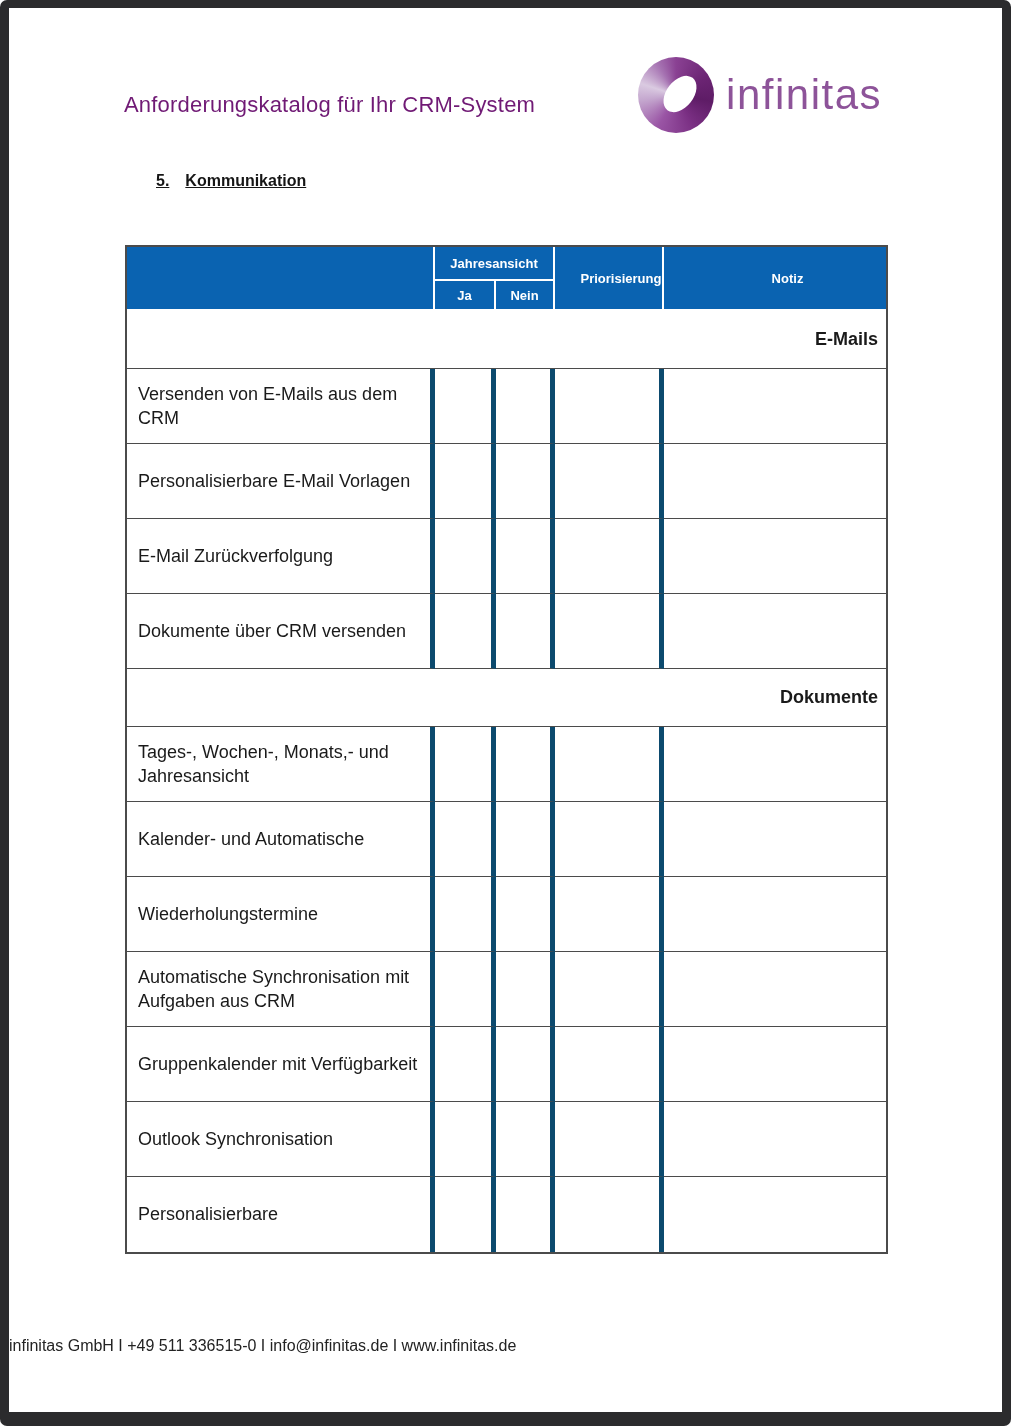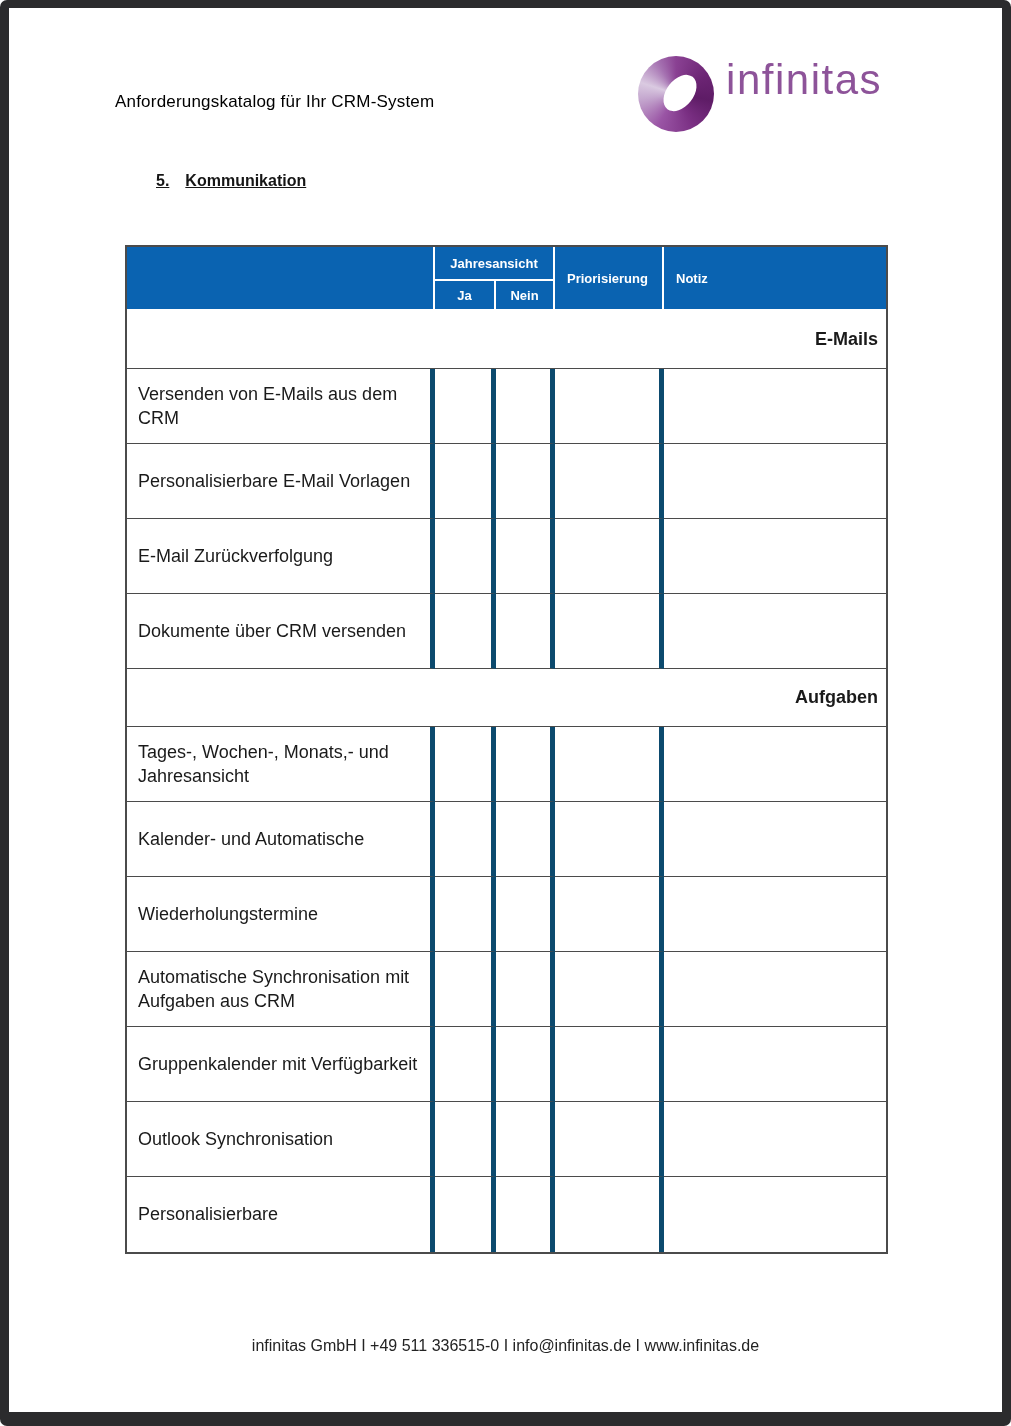--- a/index.html
+++ b/index.html
@@ -11,26 +11,26 @@
     position:absolute; top:0; left:0; width:1011px; height:1426px;
     background:#2b2b2d; border-radius:7px;
   }
   .page {
     position:absolute; top:8px; left:9px; width:993px; height:1404px;
     background:#ffffff;
   }
 
   
   .doc-title {
-    position:absolute; top:84px; left:106px;
-    font-size:17px; color:#000000; letter-spacing:0.2px;
+    position:absolute; top:84px; left:115px;
+    font-size:22px; color:#701a75; letter-spacing:0.2px;
   }
   .logo {
     position:absolute; top:48px; right:120px;
-    display:flex; align-items:flex-start; gap:12px; height:78px;
+    display:flex; align-items:center; gap:12px; height:78px;
   }
   .logo-mark {
     width:76px; height:76px; border-radius:50%;
     background:conic-gradient(from 0deg at 50% 50%,
       #8a4193 0deg, #6b2473 60deg, #5e1c66 100deg, #7a2f83 150deg,
       #9a55a5 210deg, #c5a8cf 262deg, #dacae1 288deg, #a673b2 330deg, #8a4193 360deg);
     position:relative;
   }
   .logo-mark::after {
     content:""; position:absolute; left:50%; top:50%;
@@ -59,37 +59,37 @@
   }
   .req-table th {
     background:#0a63b1; color:#ffffff;
     font-size:13px; font-weight:bold;
     padding:0; vertical-align:middle; text-align:center;
     border-bottom:2px solid #ffffff;
   }
   thead tr.hrow1 { height:34px; }
   thead tr.hrow2 { height:30px; }
   th.th-blank, th.th-anf, th.th-ja, th.th-nein, th.th-prior { border-right:2px solid #ffffff; }
-  th.th-prior, th.th-notiz { text-align:left; padding-left:12px; }
+  th.th-prior, th.th-notiz { text-align:center; padding-left:25px; }
 
   .req-table td {
     background:#ffffff; vertical-align:middle;
     border-right:5px solid #0c4a6e; border-bottom:1px solid #4b4b4b;
     padding:6px 8px 6px 11px; line-height:1.35;
   }
   .req-table td:last-child { border-right:none; }
   .req-table tr:last-child td { border-bottom:none; }
   tr.section-row { height:58px;text-align:right; }
   tr.section-row td { font-weight:bold; border-right:none; }
   tr.item-row { height:75px; }
 
   
   .footer {
     position:absolute; top:1329px; left:0; width:100%;
-    text-align:center; font-size:16px; color:#232323;
+    text-align:left; font-size:16px; color:#232323;
   }
 </style>
 </head>
 <body>
 
 <div class="frame">
   <div class="page">
 
     <div class="doc-title">Anforderungskatalog für Ihr CRM-System</div>
 
@@ -148,21 +148,21 @@
             <td></td>
           </tr>
           <tr class="item-row">
             <td>Dokumente über CRM versenden</td>
             <td></td>
             <td></td>
             <td></td>
             <td></td>
           </tr>
           <tr class="section-row">
-            <td colspan="5">Aufgaben</td>
+            <td colspan="5">Dokumente</td>
           </tr>
           <tr class="item-row">
             <td>Tages-, Wochen-, Monats,- und Jahresansicht</td>
             <td></td>
             <td></td>
             <td></td>
             <td></td>
           </tr>
           <tr class="item-row">
             <td>Kalender- und Automatische</td>

